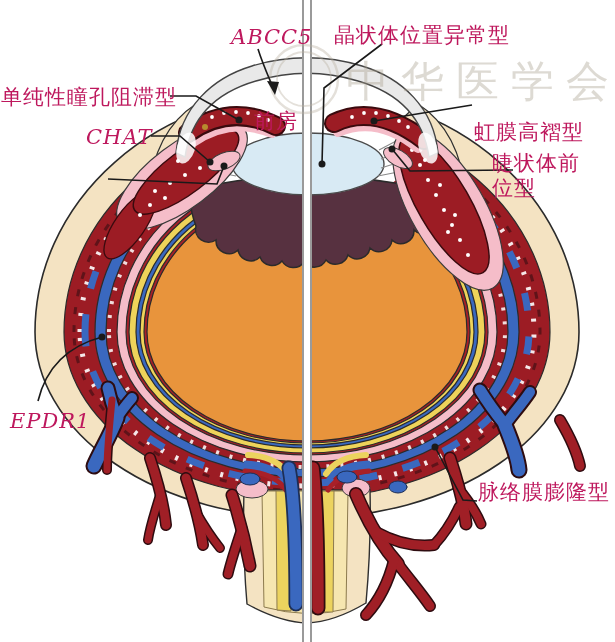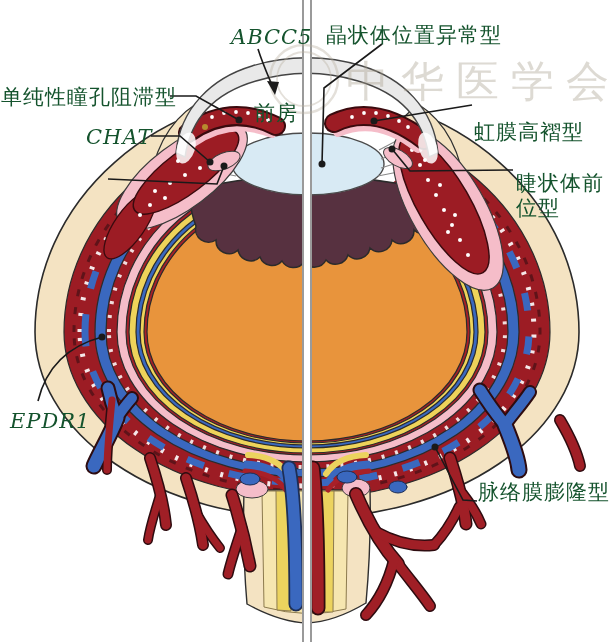--- a/index.html
+++ b/index.html
@@ -1,30 +1,30 @@
 <!DOCTYPE html>
 <html><head>
 <meta charset="utf-8">
 <style>
   html,body{margin:0;padding:0;background:#fff;}
   #stage{position:relative;width:615px;height:642px;background:#fff;overflow:hidden;
          font-family:"Liberation Serif","DejaVu Serif",serif;}
   #stage svg{position:absolute;left:0;top:0;}
-  .lbl{position:absolute;color:#14532d;font-size:21px;line-height:25px;letter-spacing:1px;}
+  .lbl{position:absolute;color:#be185d;font-size:21px;line-height:25px;letter-spacing:1px;}
   .gene{font-style:italic;font-size:21px;letter-spacing:1px;font-family:"DejaVu Serif","Liberation Serif",serif;}
   .wm{opacity:.38;}
   
   #lbl-pupillary{left:1px;top:85px;}
   #lbl-chat{left:86px;top:125px;}
   #lbl-partial{left:7px;top:163px;width:112px;}
   #lbl-abcc5{left:231px;top:25px;}
-  #lbl-anterior-chamber{left:254px;top:101px;}
-  #lbl-lens-position{left:326px;top:23px;}
+  #lbl-anterior-chamber{left:254px;top:109px;}
+  #lbl-lens-position{left:334px;top:23px;}
   #lbl-plateau{left:474px;top:94px;margin-top:26px;}
-  #lbl-anterior-ciliary{left:516px;top:151px;width:92px;margin-top:20px;}
+  #lbl-anterior-ciliary{left:492px;top:151px;width:92px;}
   #lbl-epdr1{left:10px;top:409px;}
   #lbl-choroidal{left:478px;top:480px;}
 </style>
 </head>
 <body>
 
 <div id="stage">
 <svg width="615" height="642" viewBox="0 0 615 642">
 
   <g stroke="#2b2b2b" stroke-width="1.2">

